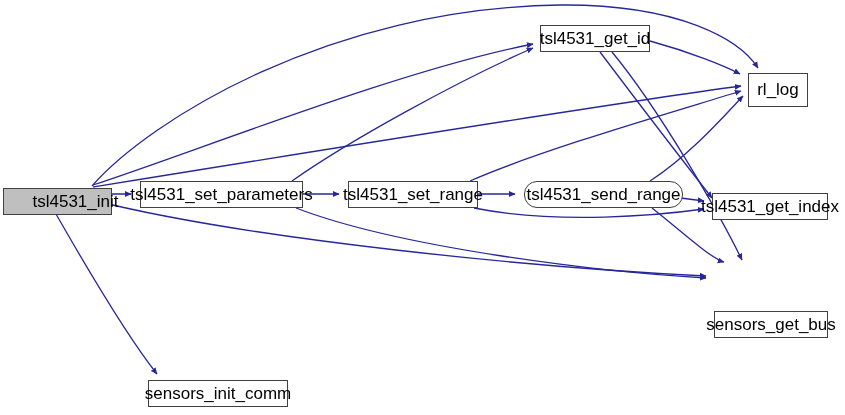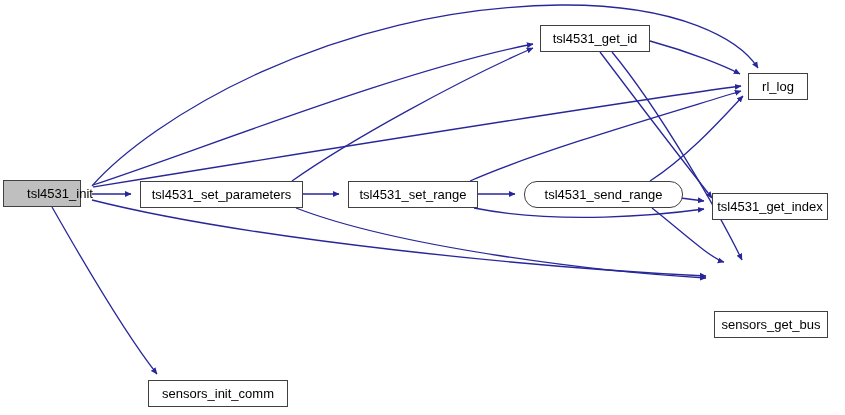--- a/index.html
+++ b/index.html
@@ -23,21 +23,21 @@
     top: 0;
     width: 845px;
     height: 415px;
   }
   .node {
     position: absolute;
     box-sizing: border-box;
     border: 1px solid #404040;
     background: #ffffff;
     color: #000000;
-    font-size: 13px;
+    font-size: 17px;
     line-height: 1;
     display: flex;
     align-items: center;
     justify-content: center;
     white-space: nowrap;
     letter-spacing: 0px;
     z-index: 5;
   }
   .node.current {
     background: #bfbfbf;
@@ -73,36 +73,36 @@
         <path d="M474,208 C 560,225 660,215 704,209" fill="none" stroke="#27279a" stroke-width="1.3" marker-end="url(#arrowhead)"></path>
         <path d="M650,181 C 690,155 725,115 743,96" fill="none" stroke="#27279a" stroke-width="1.3" marker-end="url(#arrowhead)"></path>
         <path d="M665,196 L 704,201" fill="none" stroke="#27279a" stroke-width="1.3" marker-end="url(#arrowhead)"></path>
         <path d="M652,208 C 680,230 710,258 724,262" fill="none" stroke="#27279a" stroke-width="1.3" marker-end="url(#arrowhead)"></path>
         <path d="M650,41 C 690,52 725,66 740,74" fill="none" stroke="#27279a" stroke-width="1.3" marker-end="url(#arrowhead)"></path>
         <path d="M600,52 C 640,105 690,170 712,198" fill="none" stroke="#27279a" stroke-width="1.3" marker-end="url(#arrowhead)"></path>
         <path d="M612,52 C 660,110 720,215 742,260" fill="none" stroke="#27279a" stroke-width="1.3" marker-end="url(#arrowhead)"></path>
       </g>
   </svg>
   <div id="node-layer">
-      <div class="node current" style="left: 3px; top: 180px; width: 78px; height: 27px; padding-left: 36px;">
+      <div class="node current" style="left: 3px; top: 188px; width: 109px; height: 27px; padding-left: 36px;">
         <span class="node-label">tsl4531_init</span>
       </div>
       <div class="node" style="left: 140px; top: 181px; width: 163px; height: 27px; text-align: right;">
         <span class="node-label">tsl4531_set_parameters</span>
       </div>
       <div class="node" style="left: 348px; top: 181px; width: 130px; height: 27px; justify-content: center;">
         <span class="node-label">tsl4531_set_range</span>
       </div>
       <div class="node" style="left: 524px; top: 181px; width: 159px; height: 27px; border-radius: 13px;">
         <span class="node-label">tsl4531_send_range</span>
       </div>
       <div class="node" style="left: 540px; top: 25px; width: 110px; height: 27px;">
         <span class="node-label">tsl4531_get_id</span>
       </div>
-      <div class="node" style="left: 748px; top: 73px; width: 60px; height: 27px;">
+      <div class="node" style="left: 748px; top: 73px; width: 60px; height: 34px;">
         <span class="node-label">rl_log</span>
       </div>
       <div class="node" style="left: 712px; top: 193px; width: 116px; height: 27px;">
         <span class="node-label">tsl4531_get_index</span>
       </div>
       <div class="node" style="left: 714px; top: 266px; width: 114px; height: 27px; margin-top: 45px;">
         <span class="node-label">sensors_get_bus</span>
       </div>
       <div class="node" style="left: 148px; top: 380px; width: 140px; height: 27px;">
         <span class="node-label">sensors_init_comm</span>

